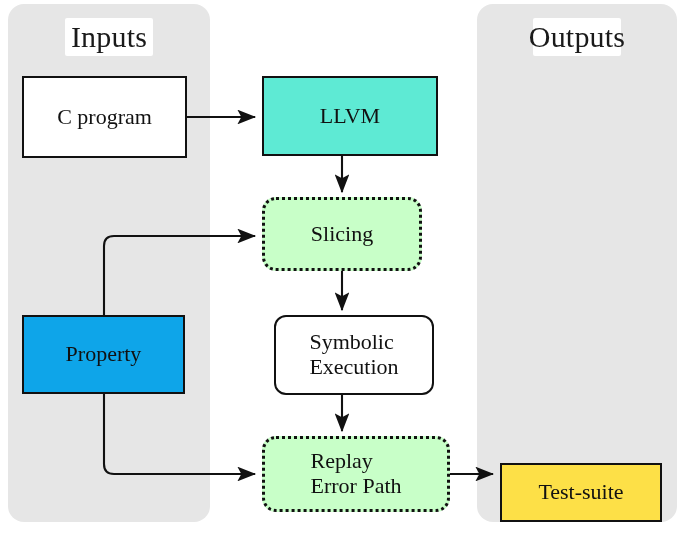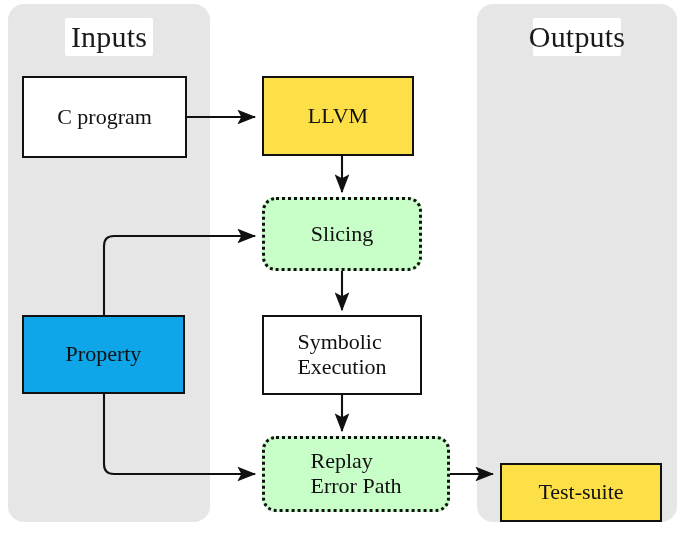--- a/index.html
+++ b/index.html
@@ -48,21 +48,22 @@
     white-space: pre-line;
     z-index: 3;
   }
   .node-rect {
     background: #ffffff;
     border: 2.2px solid #1a1a1a;
   }
   .node-rounded {
     background: #ffffff;
     border: 2.2px solid #1a1a1a;
-    border-radius: 0;
+    border-radius: 12px;
+    margin-left: 12px;
   }
   .node-dotted {
     background: #c8ffc8;
     border: 3px dotted #111111;
     border-radius: 14px;
   }
 
   
   #wires {
     position: absolute;
@@ -102,21 +103,21 @@
 
     <path d="M104,315 L104,246 Q104,236 114,236 L255,236" fill="none" stroke="#111111" stroke-width="2.1" stroke-linejoin="round" stroke-linecap="butt" marker-end="url(#arrowhead)"></path>
 
     <path d="M104,394 L104,464 Q104,474 114,474 L255,474" fill="none" stroke="#111111" stroke-width="2.1" stroke-linejoin="round" stroke-linecap="butt" marker-end="url(#arrowhead)"></path>
 
     <path d="M422,474 L493,474" fill="none" stroke="#111111" stroke-width="2.1" marker-end="url(#arrowhead)"></path>
   </svg>
 
   <div class="node node-rect" id="node-c-program" style="left: 22px; top: 76px; width: 165px; height: 82px; background: rgb(255, 255, 255); border-color: rgb(17, 17, 17);">C program</div>
 
-  <div class="node node-rect" id="node-llvm" style="left: 262px; top: 76px; width: 152px; height: 80px; background: #fde047; border-color: rgb(17, 17, 17);">LLVM</div>
+  <div class="node node-rect" id="node-llvm" style="left: 262px; top: 76px; width: 176px; height: 80px; background: #5eead4; border-color: rgb(17, 17, 17);">LLVM</div>
 
   <div class="node node-dotted" id="node-slicing" style="left: 262px; top: 197px; width: 160px; height: 74px; background: rgb(200, 255, 200); border-color: rgb(17, 17, 17);">Slicing</div>
 
   <div class="node node-rounded" id="node-symbolic-execution" style="left: 262px; top: 315px; width: 160px; height: 80px; background: rgb(255, 255, 255); border-color: rgb(17, 17, 17);">Symbolic
 Execution</div>
 
   <div class="node node-dotted" id="node-replay-error-path" style="left: 262px; top: 436px; width: 188px; height: 76px; background: rgb(200, 255, 200); border-color: rgb(17, 17, 17);">Replay
 Error Path</div>
 
   <div class="node node-rect" id="node-property" style="left: 22px; top: 315px; width: 163px; height: 79px; background: #0ea5e9; border-color: rgb(17, 17, 17);">Property</div>

